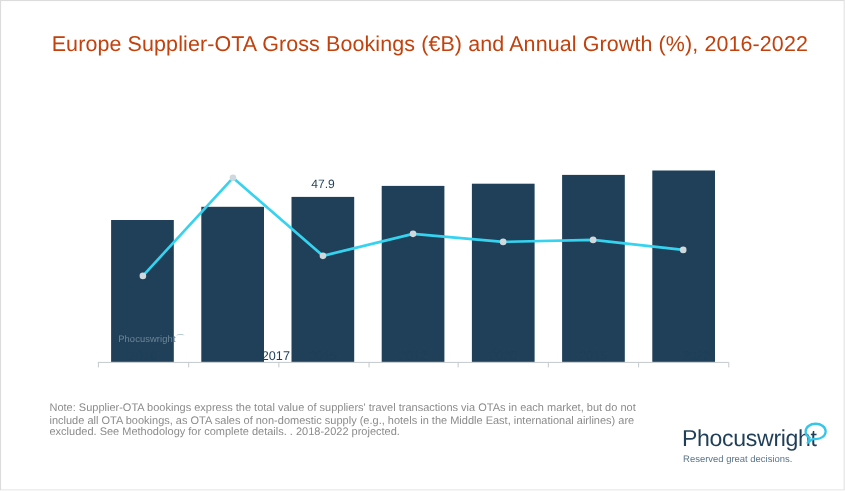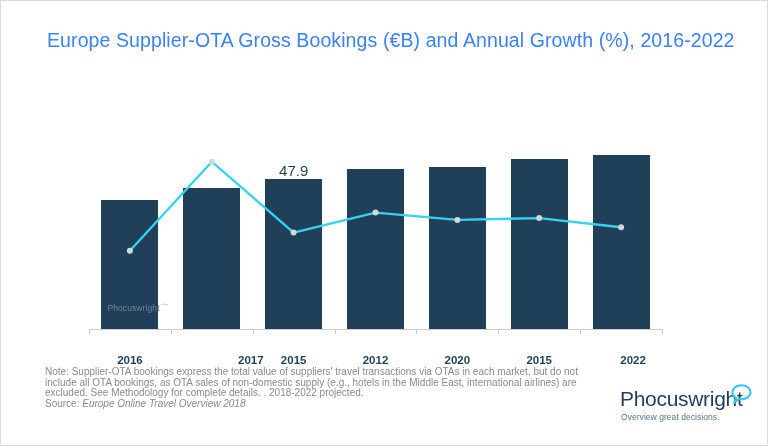--- a/index.html
+++ b/index.html
@@ -21,21 +21,21 @@
   }
 
   
   #title {
     position: absolute;
     left: 46px;
     top: 26px;
     width: 690px;
     font-size: 19.5px;
     line-height: 26px;
-    color: #3b82f6;
+    color: #c2410c;
     font-weight: 400;
     letter-spacing: 0.1px;
   }
 
   
   #plot {
     position: absolute;
     left: 88px;
     top: 88px;
     width: 573px;
@@ -48,21 +48,21 @@
   }
   .bar {
     position: absolute;
     bottom: 0;
     background: #1f4058;
     box-sizing: border-box;
   }
   .bar-value {
     position: absolute;
     text-align: center;
-    font-size: 15px;
+    font-size: 11px;
     color: #1f3f58;
     transform: translateX(-50%);
     white-space: nowrap;
   }
   #watermark-bar {
     position: absolute;
     font-size: 8.5px;
     color: #6d8598;
     white-space: nowrap;
     letter-spacing: 0.1px;
@@ -83,26 +83,25 @@
   }
   .axis-tick {
     position: absolute;
     top: 328px;
     width: 1px;
     height: 5px;
     background: #c9ced2;
   }
   .x-label {
     position: absolute;
-    top: 353px;
+    top: 317px;
     font-size: 11.5px;
     color: #1f3f58;
     transform: translateX(-50%);
     white-space: nowrap;
-    font-weight: bold;
   }
 
   
   #footnote {
     position: absolute;
     left: 44px;
     top: 366px;
     width: 560px;
     font-size: 10px;
     line-height: 10.6px;
@@ -193,26 +192,25 @@
       <div class="x-label" style="left: 210.786px; margin-left: 39px;">2017</div>
       <div class="x-label" style="left: 292.643px;">2015</div>
       <div class="x-label" style="left: 374.5px;">2012</div>
       <div class="x-label" style="left: 456.357px;">2020</div>
       <div class="x-label" style="left: 538.214px;">2015</div>
       <div class="x-label" style="left: 620.071px; margin-left: 12px;">2022</div>
     </div>
 
   <div id="footnote">
     <span class="note-line">Note: Supplier-OTA bookings express the total value of suppliers' travel transactions via OTAs in each market, but do not include all OTA bookings, as OTA sales of non-domestic supply (e.g., hotels in the Middle East, international airlines) are excluded. See Methodology for complete details. . 2018-2022 projected.</span>
-    <span class="note-line"><span>Source: </span><span class="src-italic">Europe Online Travel Overview 2018</span></span>
   </div>
 
   <div id="logo">
     <div id="logo-word">Phocuswright</div>
     <div id="logo-bubble">
       <svg width="26" height="26" viewBox="0 0 26 26" aria-hidden="true">
         <path d="M13.5 2.2 C18.6 2.2 22.6 5.3 22.6 9.2 C22.6 13.1 18.6 16.2 13.5 16.2 C12.6 16.2 11.8 16.1 11.0 15.9 L6.2 19.6 L8.1 14.9 C5.6 13.6 4.4 11.5 4.4 9.2 C4.4 5.3 8.4 2.2 13.5 2.2 Z" fill="none" stroke="#35c6ea" stroke-width="2.1" stroke-linejoin="round"></path>
       </svg>
     </div>
-    <div id="logo-tagline">Overview great decisions.</div>
+    <div id="logo-tagline">Reserved great decisions.</div>
   </div>
 
 </div>
 
 </body></html>

